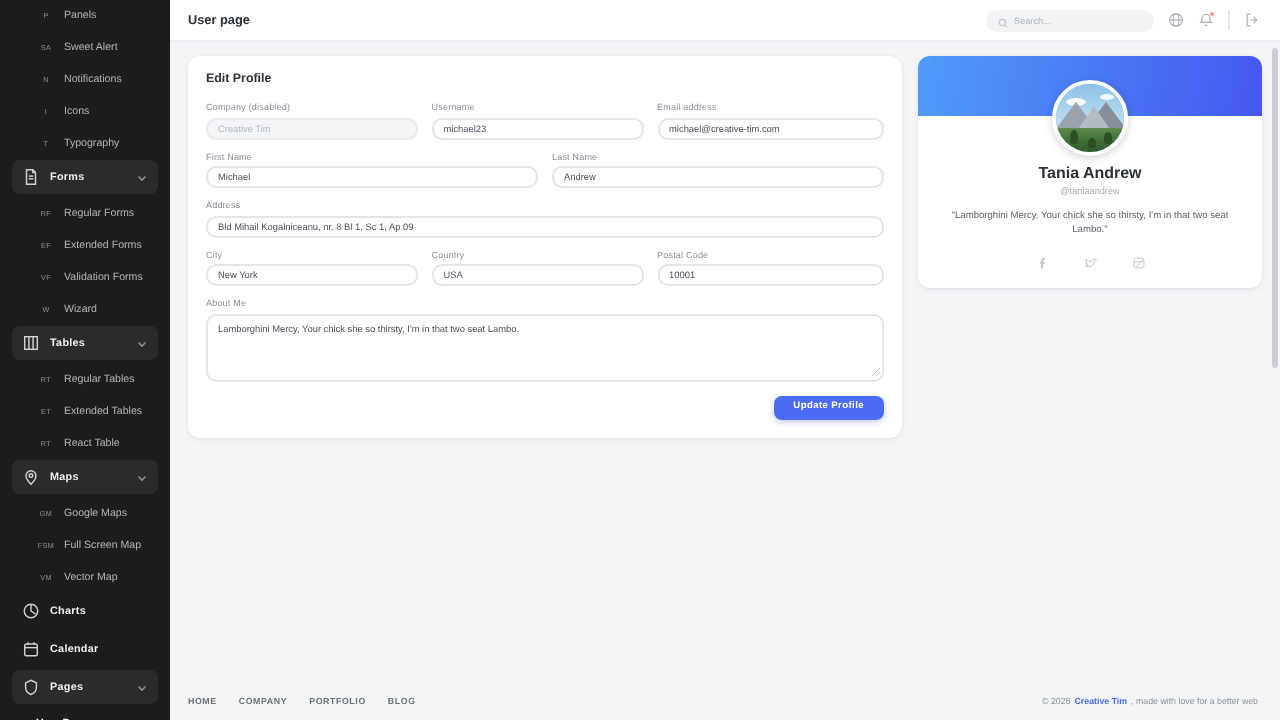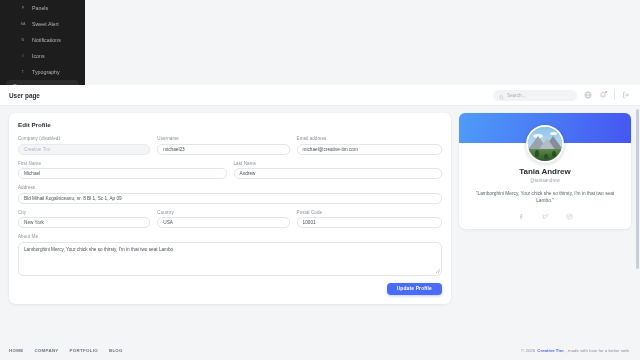--- a/index.html
+++ b/index.html
@@ -2,21 +2,21 @@
 <html><head>
 <meta charset="utf-8">
 <style>
   * { box-sizing: border-box; margin: 0; padding: 0; }
   html, body {
     width: 640px; height: 360px;
     overflow: hidden;
     font-family: "Liberation Sans", sans-serif;
     background: #f4f5f7;
   }
-  .app { display: flex; width: 640px; height: 360px; flex-direction: column; }
+  .app { display: flex; width: 640px; height: 360px; }
 
   
   .sidebar {
     width: 85px; height: 360px; flex: 0 0 85px;
     background: #1d1d1d;
     position: relative;
     overflow: hidden;
   }
   .sb-scroll { padding: 0 0 6px 0; }
   .sb-group { margin: 0 6px 2px 6px; }

